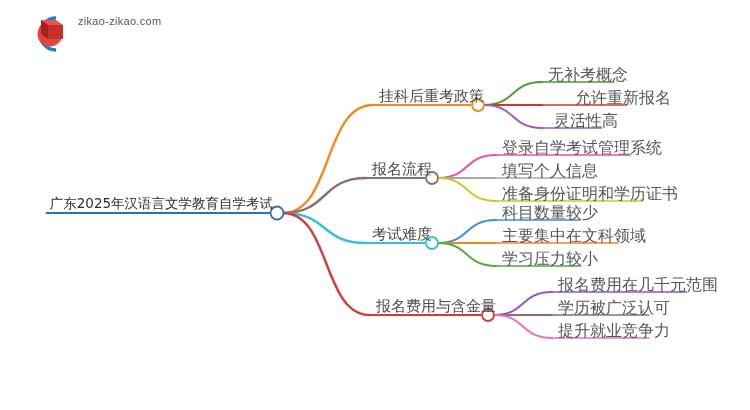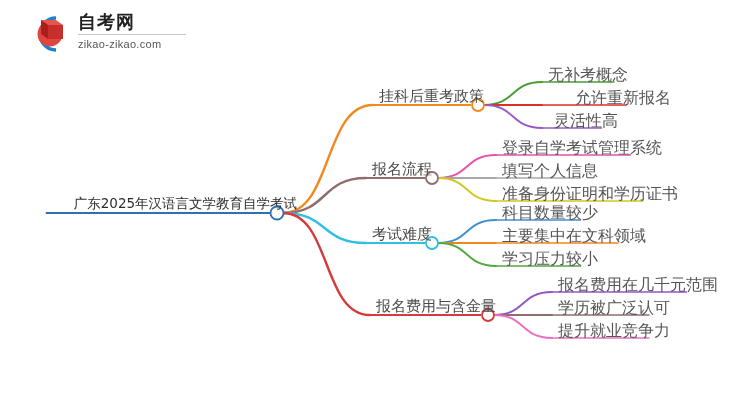--- a/index.html
+++ b/index.html
@@ -64,21 +64,20 @@
     position: absolute;
     white-space: nowrap;
     color: #3b3b3b;
     font-family: "DejaVu Sans", sans-serif;
     line-height: 1;
   }
   .node-root {
     font-size: 13.5px;
     color: #2d2d2d;
     padding-bottom: 4px;
-    margin-left: 24px;
   }
   .node-l1 {
     font-size: 15px;
     color: #4a4a4a;
     padding-bottom: 4px;
   }
   .node-l2 {
     font-size: 16px;
     color: #555555;
     padding-bottom: 8px;
@@ -91,21 +90,20 @@
   <div class="logo-mark">
     <svg width="46" height="44" viewBox="0 0 46 44">
       <path d="M30 6 A16 16 0 1 0 30 38" fill="none" stroke="#1f7fd0" stroke-width="3.4"></path>
       <circle cx="24" cy="22" r="12.5" fill="#e0463f"></circle>
       <path d="M22 13 L37 13 L37 27 L22 27 Z" fill="#c62f2b"></path>
       <path d="M22 13 L37 13 L30 8 L15 8 Z" fill="#e6564f"></path>
       <path d="M22 13 L22 27 L15 22 L15 8 Z" fill="#a81f1c"></path>
     </svg>
   </div>
   <div class="logo-text">
-    <div class="logo-title">自考网</div>
     <div class="logo-url">zikao-zikao.com</div>
   </div>
 </div>
 
 <svg id="canvas" viewBox="0 0 750 410">
   <g id="connectors" fill="none" stroke-linecap="round">
       <path d="M 283 213 C 332.5 213, 323.5 105, 373 105" stroke="#f08a1e" stroke-width="2.4"></path>
       <path d="M 484 105 C 515.9 105, 510.1 82, 542 82" stroke="#4c9b2f" stroke-width="1.9"></path>
       <path d="M 484 105 C 515.9 105, 510.1 105, 542 105" stroke="#d8322a" stroke-width="1.9"></path>
       <path d="M 484 105 C 515.9 105, 510.1 128, 542 128" stroke="#9b59c4" stroke-width="1.9"></path>

